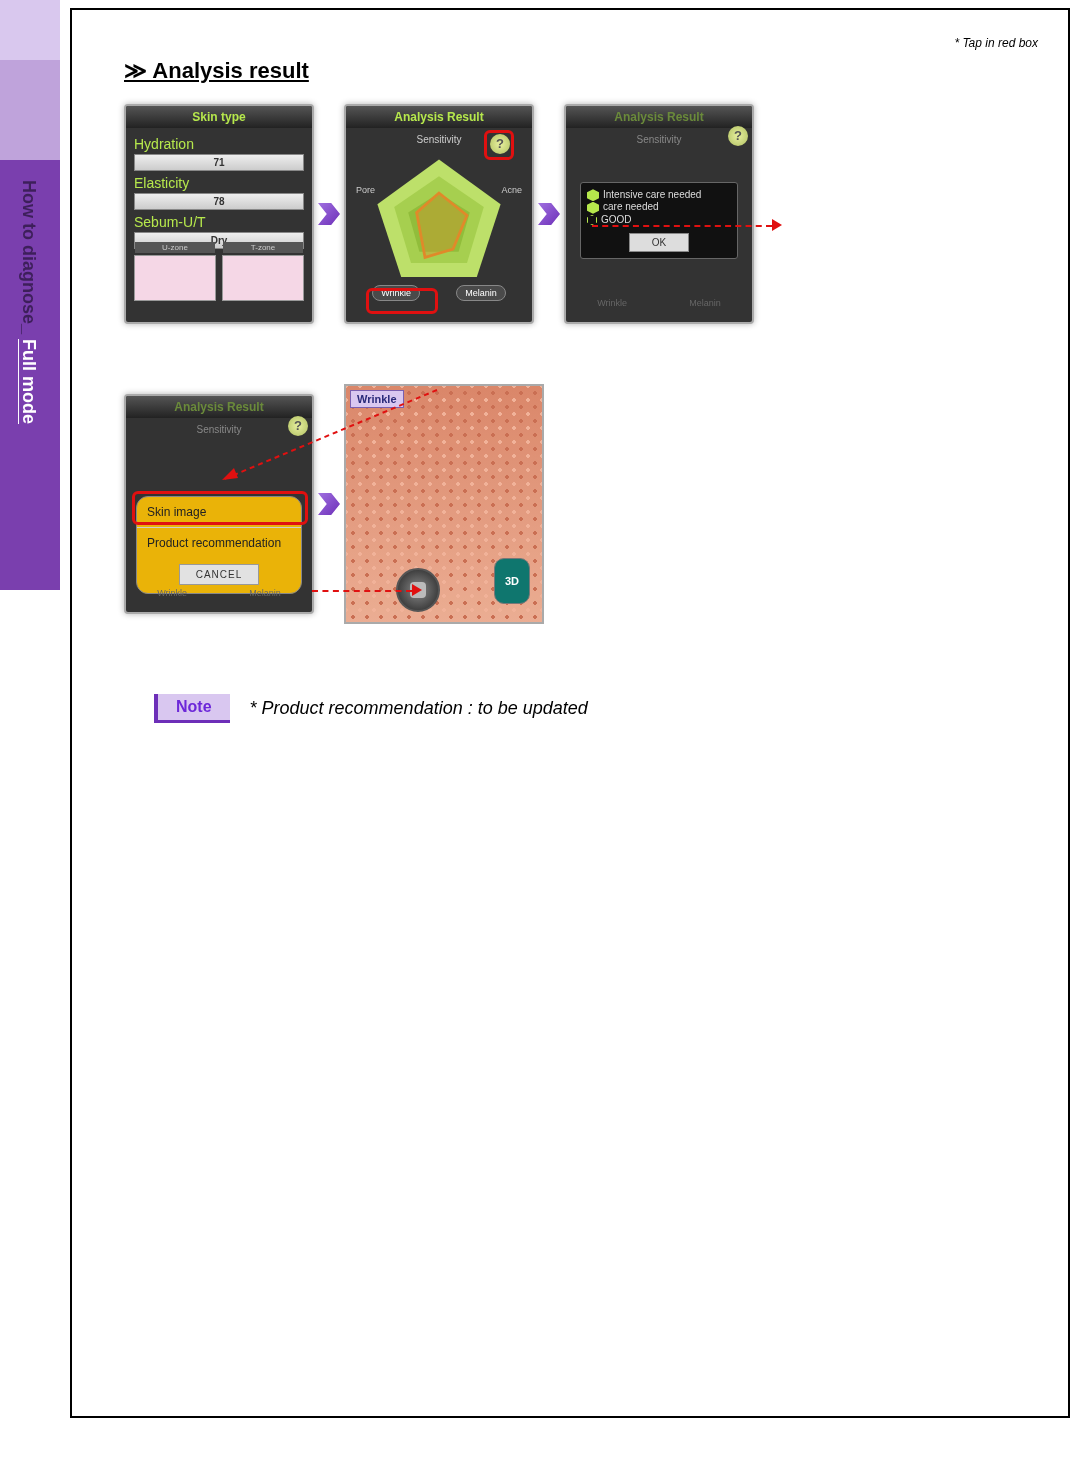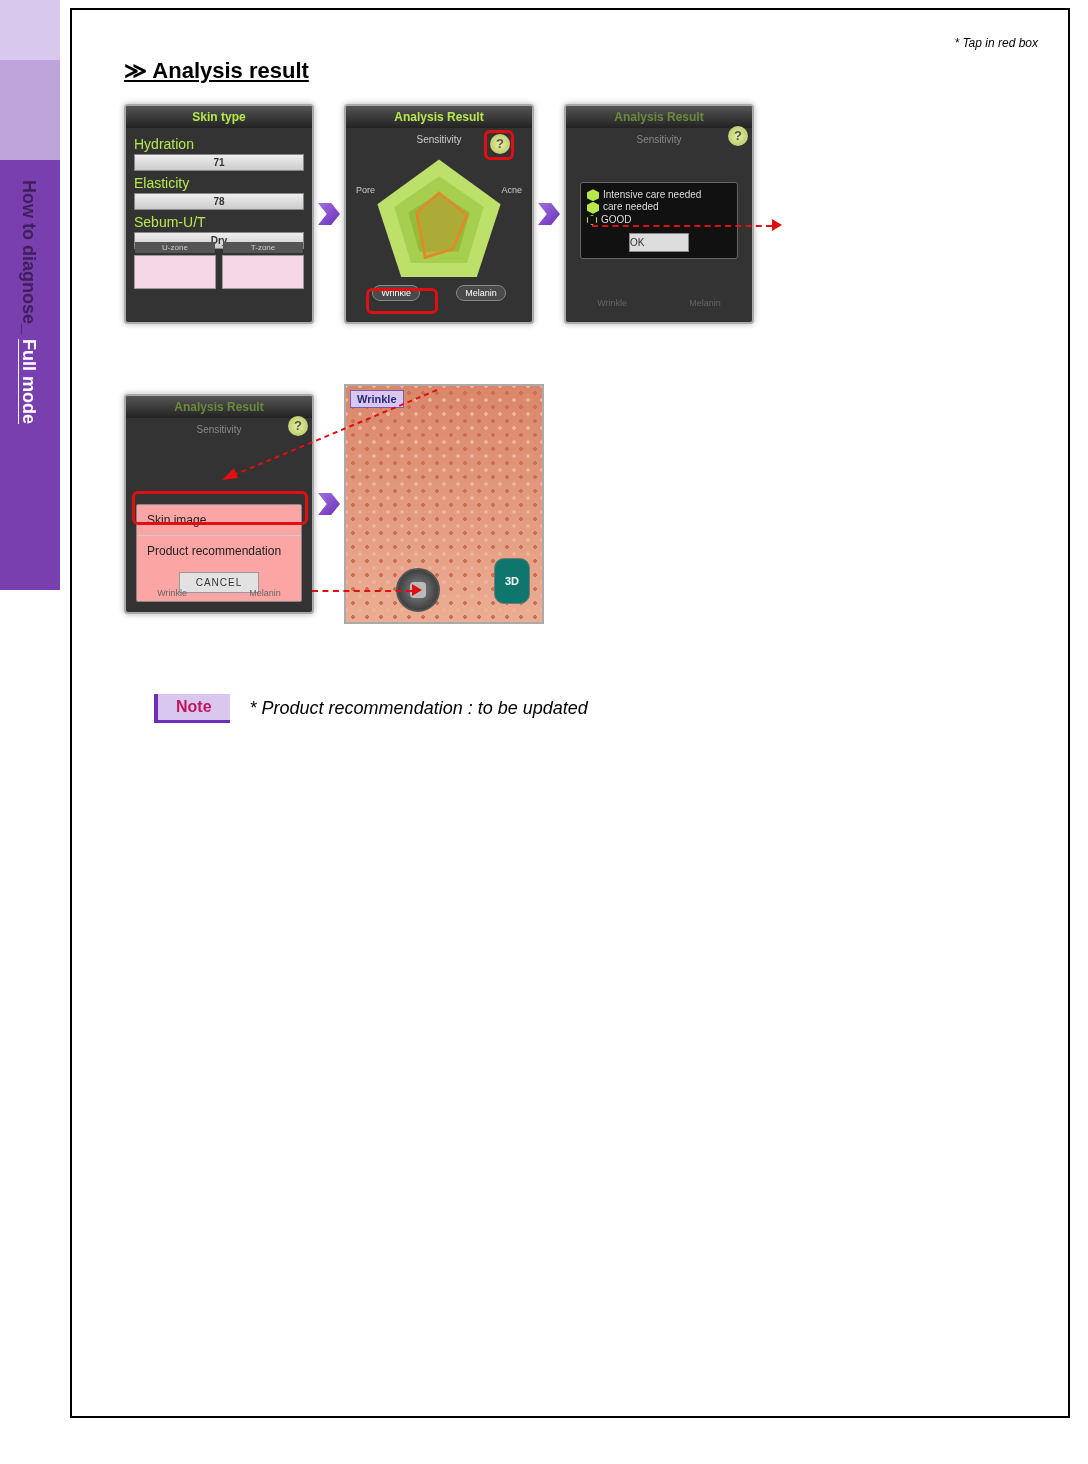--- a/index.html
+++ b/index.html
@@ -104,21 +104,21 @@
     border-radius: 0;
     text-align: center;
     font-size: 10px;
     font-weight: bold;
     color: #333;
     padding: 2px 0;
     margin: 2px 0 4px 0;
   }
   .zone-row { display:flex; gap:6px; margin-top:6px; }
   .zone-box {
-    flex:1; height:34px;
+    flex:1; height:46px;
     background:#f5d7e6;
     border:1px solid #999;
     font-size:8px; color:#fff;
     position:relative;
   }
   .zone-box .zlabel {
     position:absolute; top:-14px; left:0; right:0;
     background:#555; color:#ccc;
     text-align:center; font-size:8px; padding:1px 0;
   }
@@ -164,30 +164,29 @@
   .legend-pop .hex {
     display:inline-block; width:12px; height:12px;
     background:#b6e84c; margin-right:4px;
     clip-path: polygon(50% 0,100% 25%,100% 75%,50% 100%,0 75%,0 25%);
     vertical-align:middle;
   }
   .legend-pop .hex.outline { background:transparent; border:1px solid #b6e84c; width:10px;height:10px; }
   .legend-pop .ok-btn {
     display:block; margin:8px auto 0;
     background:#ddd; color:#333;
-    width:60px; text-align:left;
+    width:60px; text-align:center;
     border:1px solid #888; font-size:10px;
     padding:3px 0;
   }
   
   .lp-pop {
     position:absolute; left:10px; right:10px; top:78px;
-    background:#fca5a5; border:1px solid #888;
-    border-radius:2px;
-    margin-top:8px;
+    background:#eab308; border:1px solid #888;
+    border-radius:12px;
   }
   .lp-row {
     padding:8px 10px;
     border-bottom:1px solid #ccc;
     font-size:12px; color:#222;
   }
   .lp-pop .cancel-btn {
     display:block; margin:6px auto 8px;
     background:#e2e2e2; border:1px solid #999;
     width:80px; text-align:center;
@@ -236,21 +235,21 @@
   }
   
   .note-row {
     display:flex; align-items:center;
     margin: 70px 0 0 60px; gap: 20px;
   }
   .note-badge {
     background: #d9c7f0;
     border-left: 4px solid #6d2fb8;
     border-bottom: 3px solid #6d2fb8;
-    color:#be185d;
+    color:#6d28d9;
     font-weight:bold;
     padding: 4px 18px;
     font-size: 16px;
   }
   .note-text { font-style: italic; font-size: 18px; }
   
   .dashed-arrow-h {
     position:absolute;
     border-top: 2px dashed #e01010;
     height:0;

